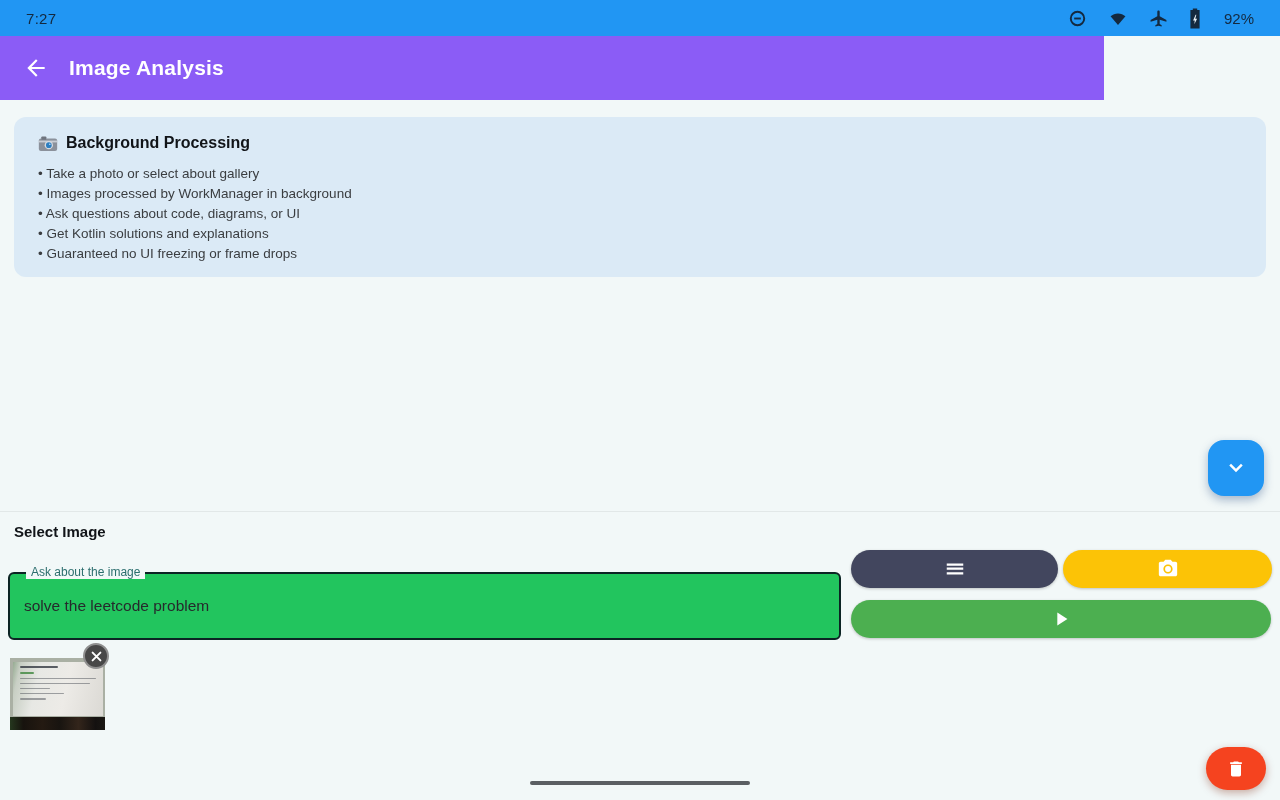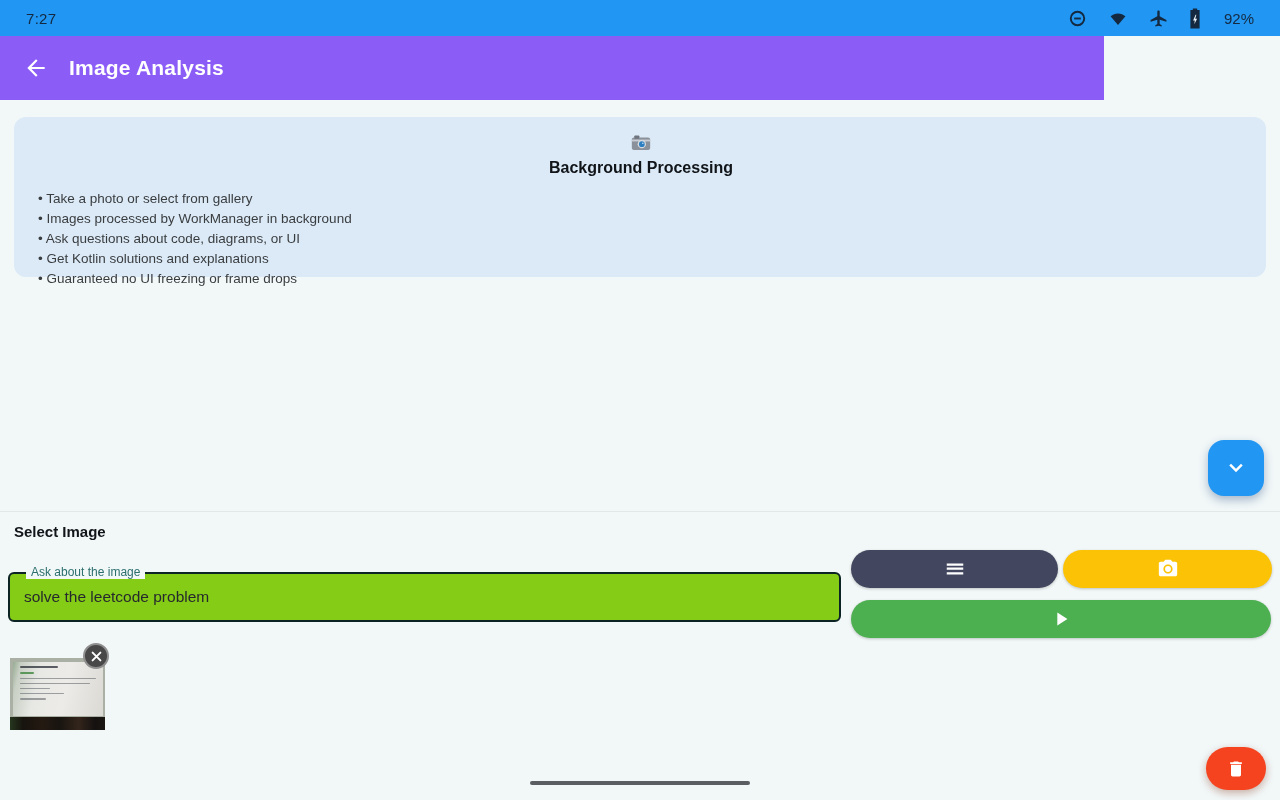--- a/index.html
+++ b/index.html
@@ -17,38 +17,38 @@
 
   
   .app-bar { position:absolute; left:0; top:36px; width:1104px; height:64px; background:#8b5cf6;
     display:flex; align-items:center; padding:0 16px; }
   .back-btn { width:40px; height:40px; display:flex; align-items:center; justify-content:center; cursor:pointer; }
   .app-title { color:#ffffff; font-size:21px; font-weight:700; margin-left:13px; letter-spacing:.2px; }
 
   
   .info-card { position:absolute; left:14px; top:117px; width:1252px; height:160px;
     background:#dbeaf6; border-radius:12px; padding:17px 22px 0 24px; }
-  .card-title-row { display:flex; align-items:center; gap:8px;flex-direction:column; }
+  .card-title-row { display:flex; align-items:center; gap:8px; }
   .card-title { font-size:16px; font-weight:700; color:#111418; }
   .card-bullets { margin-top:12px; }
   .card-bullet { font-size:13.5px; color:#3a3d40; line-height:20px; }
   .card-bullet::before { content:"•  "; color:#3a3d40; }
 
   
   .fab-scroll { position:absolute; left:1208px; top:440px; width:56px; height:56px; background:#2196f3;
     border-radius:16px; display:flex; align-items:center; justify-content:center; cursor:pointer;
     box-shadow:0 4px 10px rgba(20,60,120,.35); }
 
   
   .divider { position:absolute; left:0; top:511px; width:1280px; height:1px; background:#e2e8e8; }
   .section-title { position:absolute; left:14px; top:523px; font-size:15px; font-weight:700; color:#111418;text-align:right; }
 
   
-  .field { position:absolute; left:8px; top:572px; width:833px; height:50px;
-    border:2px solid #0c2424; border-radius:6px; background:#84cc16; display:flex; align-items:center; }
+  .field { position:absolute; left:8px; top:572px; width:833px; height:68px;
+    border:2px solid #0c2424; border-radius:6px; background:#22c55e; display:flex; align-items:center; }
   .field-label { position:absolute; left:16px; top:-9px; background:#f2f8f8; padding:0 5px;
     font-size:12px; color:#2c6e6e; }
   .field-input { border:none; outline:none; background:transparent; width:100%; height:100%;
     padding:0 14px; font-size:15.5px; color:#26292c; font-family:"Liberation Sans", sans-serif; }
 
   
   .btn { position:absolute; border:none; border-radius:19px; display:flex; align-items:center;
     justify-content:center; cursor:pointer; box-shadow:0 1px 3px rgba(0,0,0,.22); }
   .btn-gallery { left:851px; top:550px; width:207px; height:38px; background:#42465e; }
   .btn-camera  { left:1063px; top:550px; width:209px; height:38px; background:#fcc306; }
@@ -136,21 +136,21 @@
             <rect x="4" y="1.5" width="6" height="4" rx="1" fill="#6f757f"></rect>
             <rect x="1" y="6.5" width="22" height="2.2" fill="#c9cdd4"></rect>
             <circle cx="13" cy="12" r="5" fill="#d7dbe0"></circle>
             <circle cx="13" cy="12" r="3.4" fill="#2d7fc1"></circle>
             <circle cx="14.2" cy="10.9" r="1" fill="#bfe0f5"></circle>
           </svg>
       </span>
       <span class="card-title">Background Processing</span>
     </div>
     <div class="card-bullets">
-      <div class="card-bullet">Take a photo or select from gallery</div>
+      <div class="card-bullet">Take a photo or select about gallery</div>
       <div class="card-bullet">Images processed by WorkManager in background</div>
       <div class="card-bullet">Ask questions about code, diagrams, or UI</div>
       <div class="card-bullet">Get Kotlin solutions and explanations</div>
       <div class="card-bullet">Guaranteed no UI freezing or frame drops</div>
     </div>
   </div>
 
   <div class="fab-scroll">
     <span class="icon">
       <svg width="26" height="26" viewBox="0 0 24 24">

